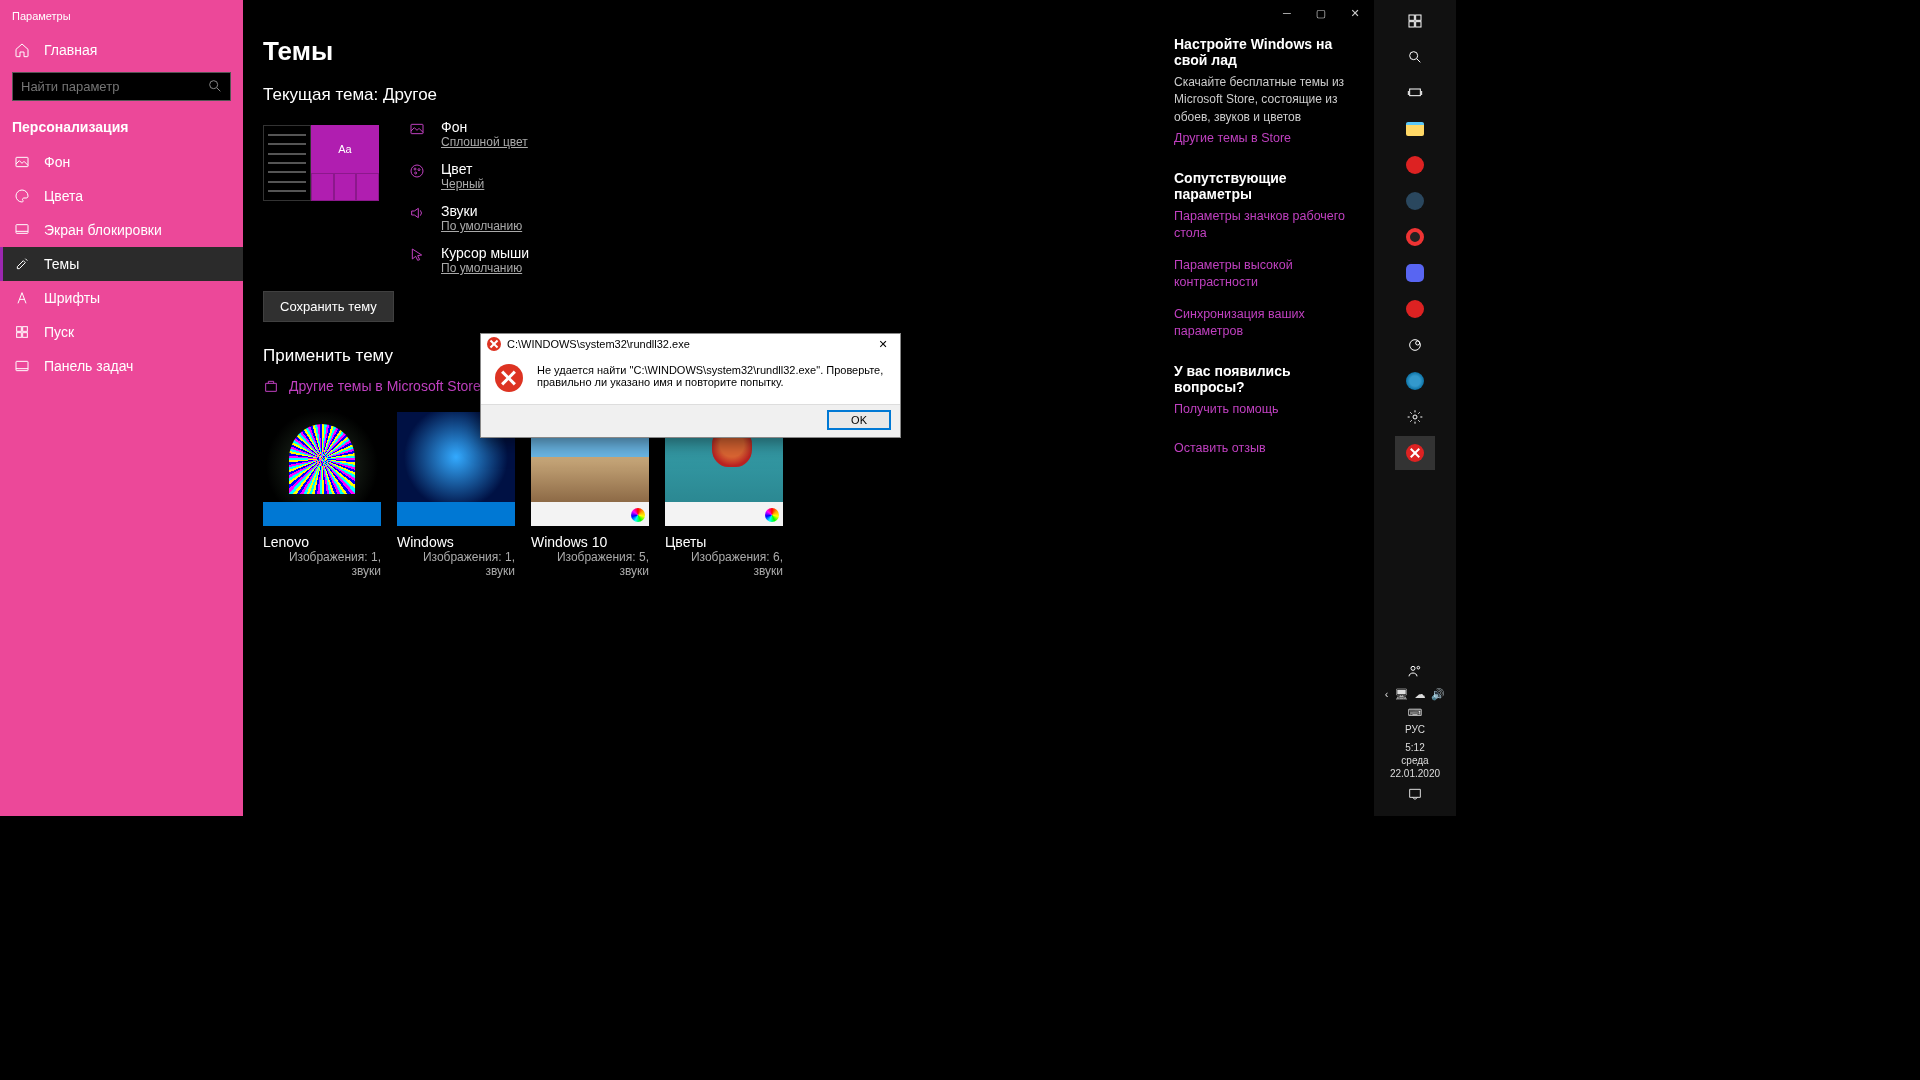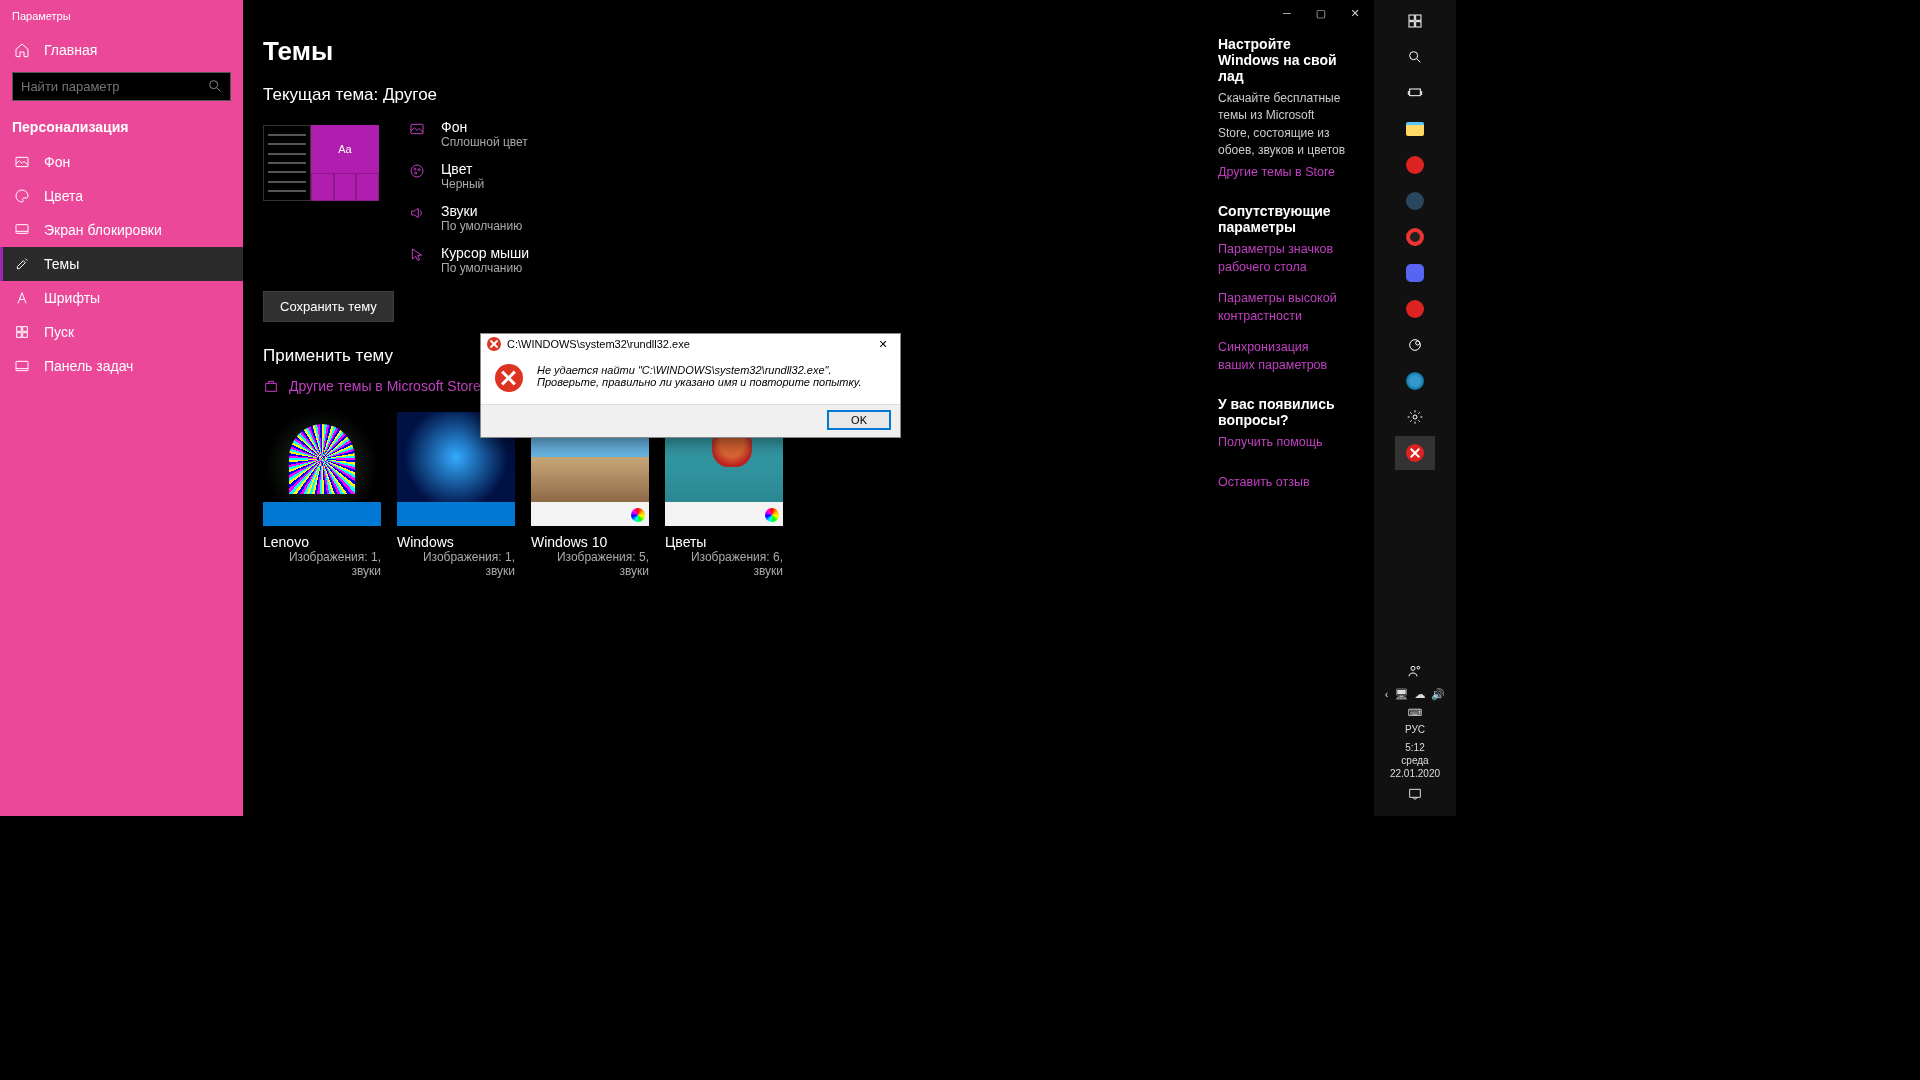--- a/index.html
+++ b/index.html
@@ -29,21 +29,21 @@
   .prev-bars { width:50px; height:100%; background:#000; border:1px solid #333; display:flex; flex-direction:column; justify-content:space-around; padding:4px;}
   .prev-bars span{display:block;height:2px;background:#555;}
   .prev-tile { width:72px; height:100%; background:#b01eb0; display:flex; flex-direction:column; }
   .prev-top { flex:1; display:flex; align-items:center; justify-content:center; font-size:11px;}
   .prev-bottom { height:28px; display:flex; }
   .prev-bottom span{flex:1;border:1px solid rgba(0,0,0,.2);}
   .prop-list { display:flex; flex-direction:column; gap:12px; }
   .prop { display:flex; gap:14px; align-items:flex-start; cursor:pointer;}
   .prop .ico { color:#c040c0; margin-top:2px; width:20px;}
   .prop-name { font-size:14px; }
-  .prop-val { font-size:12px; color:#aaa; }
+  .prop-val { font-size:12px; color:#aaa;text-decoration:underline; }
   .save-btn { background:#303030; border:1px solid #404040; color:#fff; padding:7px 16px; font-size:13px; cursor:pointer; }
   .store-link { color:#c040c0; display:flex; align-items:center; gap:10px; margin:2px 0 18px; font-size:14px; cursor:pointer;}
   .themes-grid { display:flex; gap:16px; }
   .theme-card { width:118px; cursor:pointer; }
   .thumb { width:118px; height:114px; background:#222; position:relative; display:flex; flex-direction:column; }
   .thumb-img { flex:1; }
   .accent-strip { height:24px; }
   .color-icon { position:absolute; right:4px; bottom:4px; width:14px; height:14px; border-radius:50%; background:conic-gradient(red,orange,yellow,lime,cyan,blue,magenta,red);}
   .theme-name { font-size:14px; margin-top:8px; }
   .theme-meta { font-size:12px; color:#aaa;text-align:right; }
@@ -55,39 +55,39 @@
   .t-win .accent-strip{background:#0078d4;}
   .t-win10 .thumb-img{background:linear-gradient(#6ab7e6 50%,#c9a97b 50%,#8d6a46 100%);}
   .t-win10 .accent-strip{background:#f3f3f3;}
   .t-flowers .thumb-img{background:linear-gradient(180deg,#3aa7b3,#2b8892);}
   .t-flowers .thumb-img::after{content:"";position:absolute;left:40%;top:10%;width:40px;height:44px;background:radial-gradient(circle,#d63 40%,#b22 70%);border-radius:50% 50% 40% 40%;}
   .t-flowers .accent-strip{background:#f3f3f3;}
   
   .aside h4{font-size:14px;font-weight:600;margin-bottom:6px;}
   .aside p{font-size:12px;color:#ccc;line-height:1.45;margin-bottom:4px;}
   .aside a{color:#c040c0;font-size:12.5px;display:block;margin-bottom:14px;cursor:pointer;text-decoration:none;line-height:1.4;}
-  .aside .block{margin-bottom:22px;margin-left:44px;}
+  .aside .block{margin-bottom:22px;}
   
   .winctl { position:absolute; top:0; right:84px; display:flex; }
   .winctl div{width:34px;height:26px;display:flex;align-items:center;justify-content:center;color:#ccc;cursor:pointer;font-size:11px;}
   
   .taskbar { position:absolute; right:0; top:0; width:82px; height:100%; background:#111; display:flex; flex-direction:column; align-items:center; padding-top:4px; gap:2px;}
   .tb-btn{width:40px;height:34px;display:flex;align-items:center;justify-content:center;cursor:pointer;color:#fff;}
   .tb-btn.active{background:#333;}
   .tb-bottom{margin-top:auto;display:flex;flex-direction:column;align-items:center;gap:6px;padding-bottom:12px;color:#ddd;font-size:10px;width:100%;}
   .tb-tray{display:flex;gap:6px;justify-content:center;font-size:11px;}
   .tb-time{text-align:center;line-height:1.3;}
   
   .dlg-overlay{position:absolute;left:480px;top:333px;width:421px;background:#fff;color:#000;border:1px solid #888;box-shadow:0 4px 18px rgba(0,0,0,.5);}
   .dlg-title{display:flex;align-items:center;padding:3px 6px 3px 6px;font-size:11px;background:#fff;}
   .dlg-title .err-sm{width:14px;height:14px;background:#d32;border-radius:50%;margin-right:6px;position:relative;}
   .dlg-title .err-sm::before,.dlg-title .err-sm::after{content:"";position:absolute;left:6px;top:2px;width:2px;height:10px;background:#fff;}
   .dlg-title .err-sm::before{transform:rotate(45deg);} .dlg-title .err-sm::after{transform:rotate(-45deg);}
   .dlg-close{margin-left:auto;width:22px;text-align:center;cursor:pointer;}
-  .dlg-body{display:flex;gap:14px;padding:10px 14px 12px;background:#fff;font-size:11px;font-style:italic;}
+  .dlg-body{display:flex;gap:14px;padding:10px 14px 12px;background:#fff;font-size:11px;}
   .err-lg{width:28px;height:28px;background:#d32;border-radius:50%;flex:none;position:relative;}
   .err-lg::before,.err-lg::after{content:"";position:absolute;left:12px;top:5px;width:3px;height:18px;background:#fff;}
   .err-lg::before{transform:rotate(45deg);} .err-lg::after{transform:rotate(-45deg);}
   .dlg-foot{padding:6px 10px 8px;background:#f0f0f0;text-align:right;border-top:1px solid #ddd;}
   .dlg-foot button{padding:2px 22px;font-size:11px;background:#e8e8e8;border:1px solid #0078d4;outline:1px solid #0078d4;cursor:pointer;}
   svg{width:16px;height:16px;stroke:currentColor;fill:none;stroke-width:1.5;}
   
   .sq-red{width:18px;height:18px;background:#d22;border-radius:50%;}
   .sq-blue{width:18px;height:18px;background:#2a475e;border-radius:50%;}
   .sq-pink{width:18px;height:18px;background:#222;border:4px solid #e33;border-radius:50%;}

